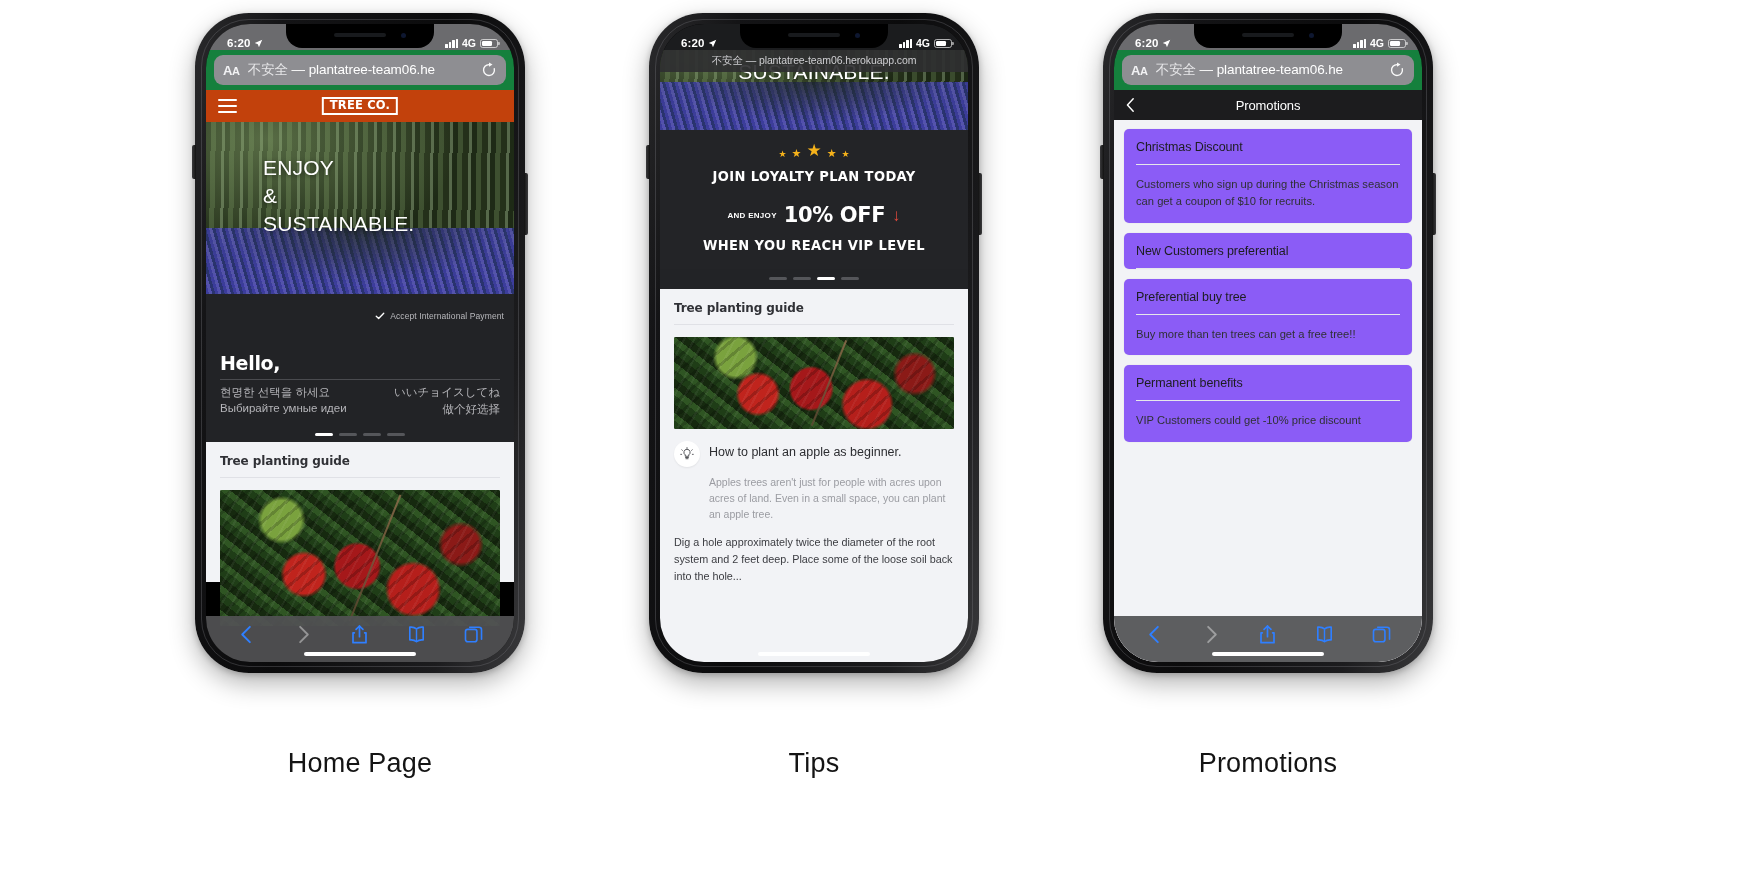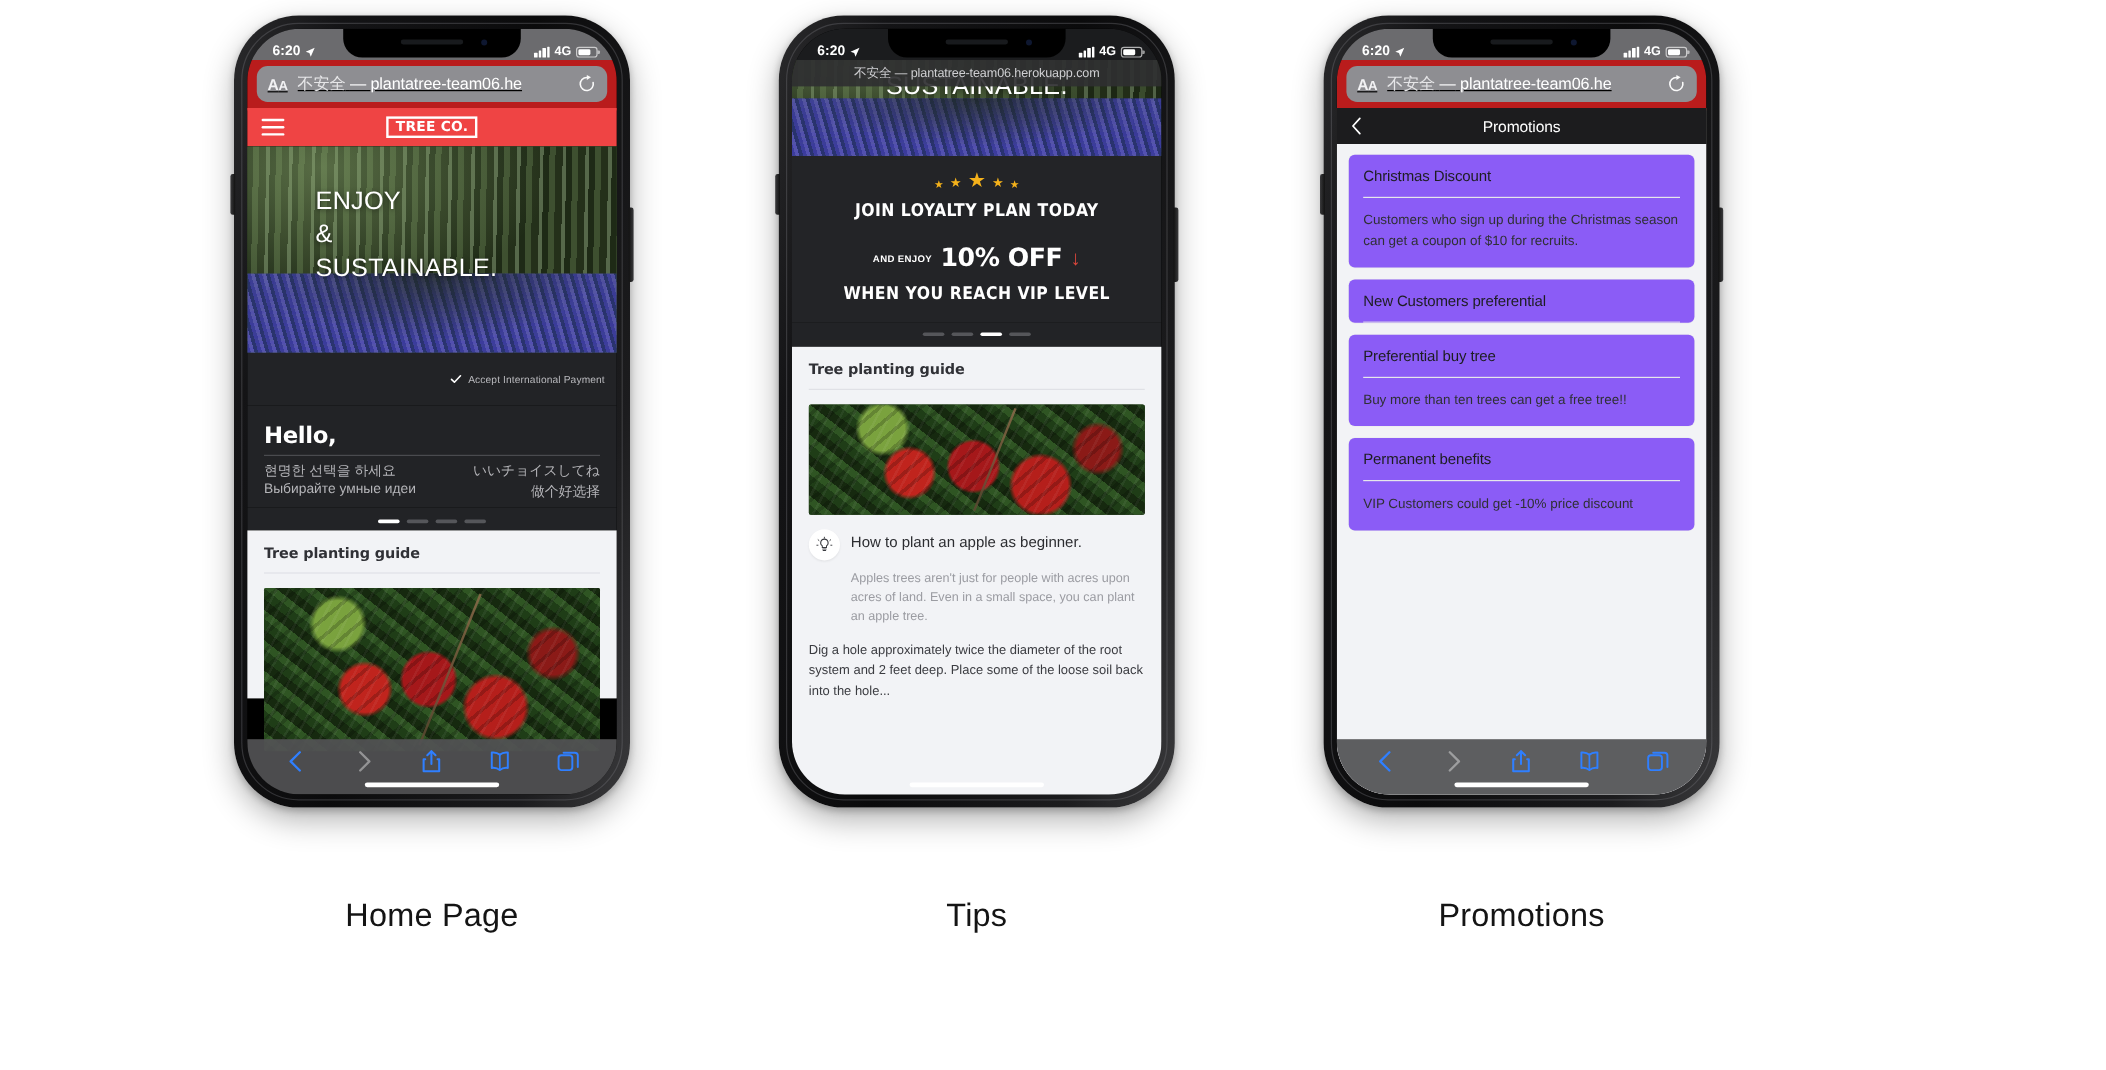--- a/index.html
+++ b/index.html
@@ -70,21 +70,21 @@
   .bars i { width:2.3px; background:#fff; border-radius:.5px; display:block; }
   .bars i:nth-child(1){height:3.5px;} .bars i:nth-child(2){height:5.5px;}
   .bars i:nth-child(3){height:7.5px;} .bars i:nth-child(4){height:9px;}
   .batt { position:relative; width:18px; height:9px; border:1.2px solid rgba(255,255,255,.65);
           border-radius:2.6px; }
   .batt span { position:absolute; left:1px; top:1px; bottom:1px; width:60%; background:#fff; border-radius:1.2px; }
   .batt::after { content:""; position:absolute; right:-3px; top:2.6px; width:1.6px; height:3.4px;
                  background:rgba(255,255,255,.55); border-radius:0 1px 1px 0; }
 
   
-  .urlbar-wrap { background:#b91c1c; padding:5px 8px 7px;text-decoration:underline; }
+  .urlbar-wrap { background:#15803d; padding:5px 8px 7px; }
   .urlbar {
     height:30px; background:#8e8e92; border-radius:9px;
     display:flex; align-items:center; padding:0 9px; gap:8px; color:#fff;
   }
   .aa { font-size:11px; font-weight:600; letter-spacing:-.3px; white-space:nowrap; color:#f2f2f4;}
   .aa b{ font-size:13px; }
   .url-text {
     flex:1; font-size:13.5px; color:#fff; white-space:nowrap; overflow:hidden;
     text-overflow:clip; letter-spacing:-.1px;
   }
@@ -98,21 +98,21 @@
     position:absolute; left:0; right:0; bottom:0; height:46px;
     background:rgba(82,82,84,0.93);
     display:flex; align-items:center; justify-content:space-around;
     padding:0 12px 10px; z-index:35;
   }
   .tb-icon { width:21px; height:21px; }
   .tb-icon.dim { opacity:.40; }
   .content { position:absolute; left:0; right:0; top:0; bottom:0; }
 
   .site-header {
-    height:32px; background:#ef4444; display:flex; align-items:center;
+    height:32px; background:#c2410c; display:flex; align-items:center;
     padding:0 12px; position:relative;
   }
   .hamburger { width:19px; }
   .hamburger i { display:block; height:2px; background:#fff; margin:3.6px 0; border-radius:1px;}
   .logo {
     position:absolute; left:50%; transform:translateX(-50%);
     border:2px solid #fff; padding:1.5px 6px;
     font-family:"DejaVu Sans", sans-serif;
     font-size:11.5px; font-weight:bold; color:#fff; letter-spacing:.2px;
     line-height:1;

